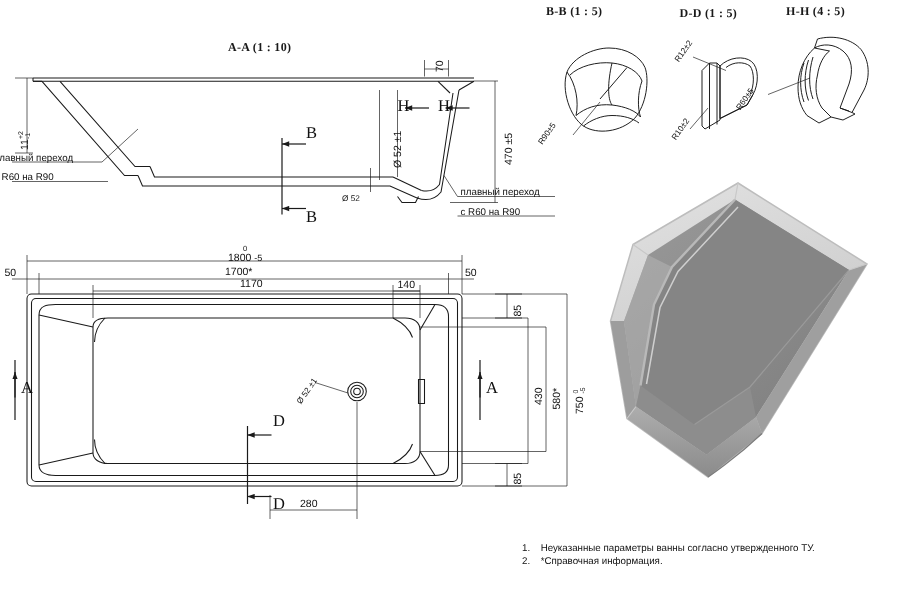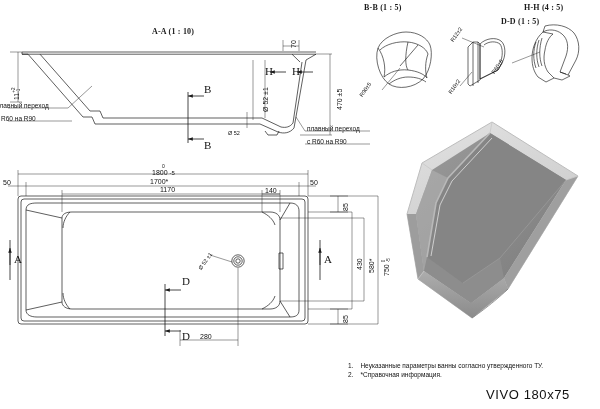--- a/index.html
+++ b/index.html
@@ -231,21 +231,21 @@
       <path d="M418,279 L472,318 L508,289 L504,278 L471,303 L424,271 Z" fill="url(#gSide)"></path>
       <path d="M407,214 L418,279 L424,271 L416,214 Z" fill="#9d9d9d"></path>
       <path d="M508,289 L578,176 L566,180 L504,278 Z" fill="#9f9f9f"></path>
       <path d="M472,318 C472,318 490,306 508,289" fill="none" stroke="#7c7c7c" stroke-width="0.8"></path>
       <path d="M422,163 L432,170 M492,122 L490,133 M578,176 L566,180 M418,279 L424,271" fill="none" stroke="#c8c8c8" stroke-width="0.8"></path>
     </g>
   </svg>
 
   <div class="lbl secttl" style="left:152px;top:28px;">A-A  (1 : 10)</div>
   <div class="lbl secttl" style="left:364px;top:4px;">B-B (1 : 5)</div>
-  <div class="lbl secttl" style="left:453px;top:18px;margin-left:48px;">D-D (1 : 5)</div>
+  <div class="lbl secttl" style="left:453px;top:5px;">D-D (1 : 5)</div>
   <div class="lbl secttl" style="left:524px;top:4px;">H-H (4 : 5)</div>
 
   <div class="lbl dim rot90" style="left:12px;top:100px;">
     <span>11</span><span class="tolstack"><span style="display:block">+2</span><span style="display:block">-1</span></span>
   </div>
   <div class="lbl dim rot90" style="left:290px;top:48px;">70</div>
   <div class="lbl dim rot90" style="left:336px;top:110px;">470 ±5</div>
   <div class="lbl dim rot90" style="left:262px;top:112px;">Ø 52 ±1</div>
   <div class="lbl dimsm" style="left:228px;top:131px;">Ø 52</div>
 
@@ -293,15 +293,14 @@
     <div style="display:flex;gap:7px;line-height:1.35;">
       <div class="note">1.</div>
       <div class="note">Неуказанные параметры ванны согласно утвержденного ТУ.</div>
     </div>
     <div style="display:flex;gap:7px;line-height:1.35;">
       <div class="note">2.</div>
       <div class="note">*Справочная информация.</div>
     </div>
   </div>
 
-  <div class="lbl title" style="left:486px;top:388px;">VIVO 180x75</div>
 
 </div>
 
 </body></html>

